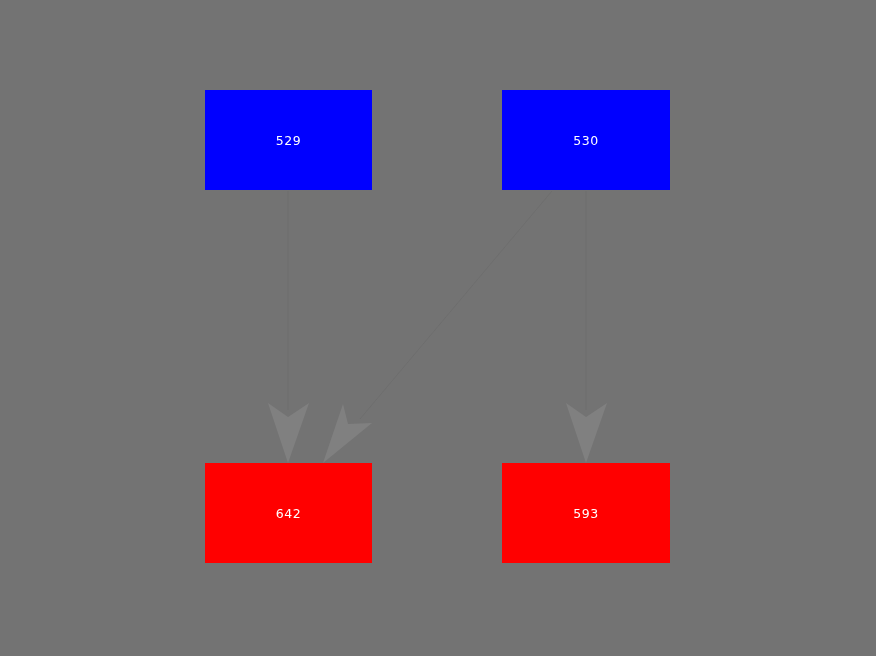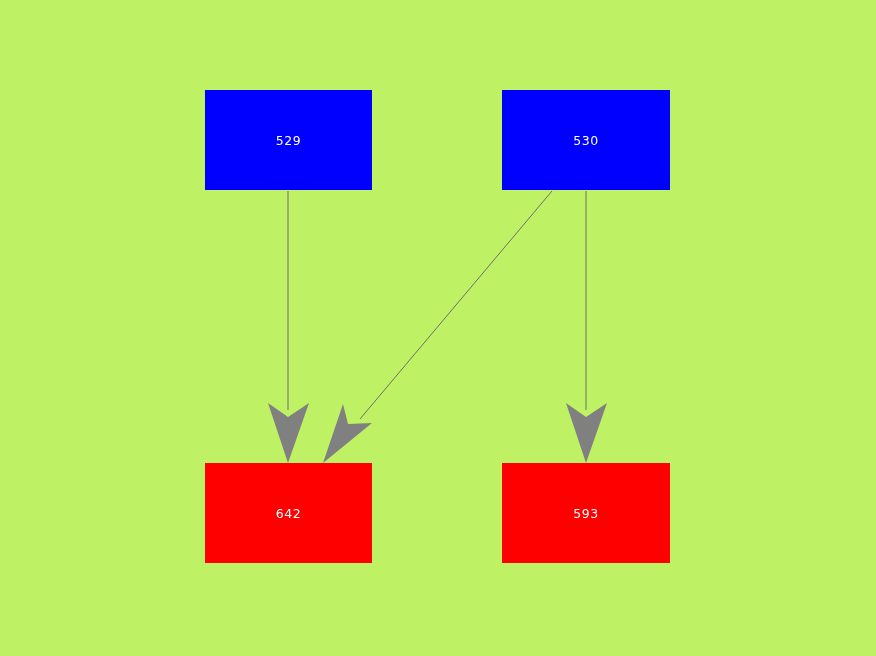--- a/index.html
+++ b/index.html
@@ -4,21 +4,21 @@
 <style>
   html, body {
     margin: 0;
     padding: 0;
     background: #ffffff;
   }
   #canvas {
     position: relative;
     width: 876px;
     height: 656px;
-    background: #bef264;
+    background: #737373;
     overflow: hidden;
     font-family: "DejaVu Sans", "Liberation Sans", sans-serif;
   }
   #graph-svg {
     position: absolute;
     left: 0;
     top: 0;
     width: 876px;
     height: 656px;
   }

